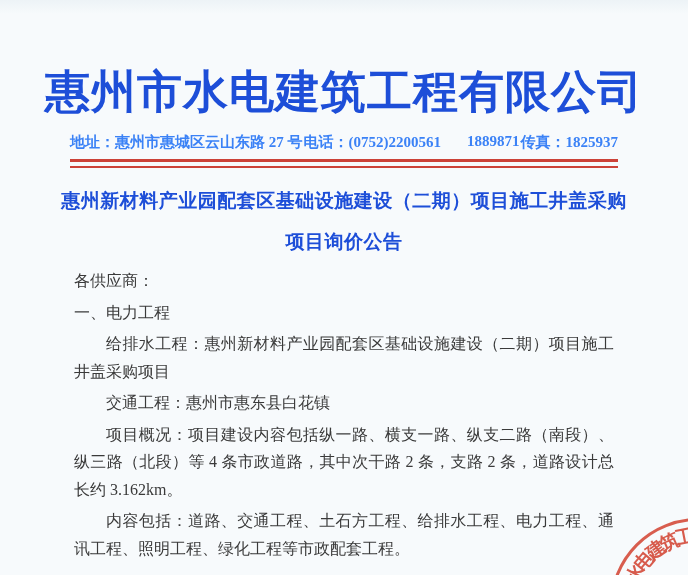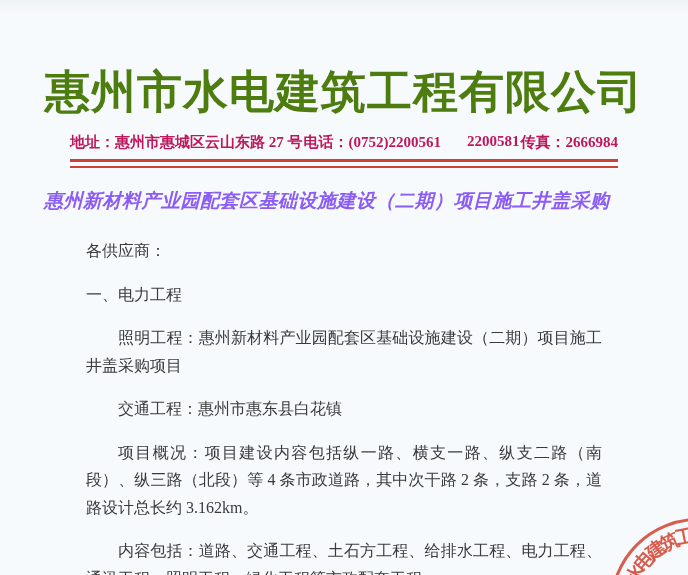--- a/index.html
+++ b/index.html
@@ -11,47 +11,46 @@
     font-family:"Liberation Serif","DejaVu Serif",serif;
     box-sizing:border-box;
   }
   
   .scan-noise {
     position:absolute; top:0; left:0; width:688px; height:14px;
     background:linear-gradient(180deg, rgba(190,210,220,0.18), rgba(190,210,220,0));
   }
   .letterhead { padding-top:64px; text-align:center; }
   .company-name {
-    font-size:45px; font-weight:bold; color:#4d7c0f;
+    font-size:45px; font-weight:bold; color:#1d4ed8;
     line-height:1.25; letter-spacing:1px; white-space:nowrap;
   }
   .contact-row {
     display:flex; justify-content:space-between; align-items:baseline;
     width:548px; margin:13px auto 0;
-    color:#be185d; font-weight:bold; font-size:15px; white-space:nowrap;
+    color:#3b82f6; font-weight:bold; font-size:15px; white-space:nowrap;
   }
   .contact-phone { display:flex; gap:26px; }
   .double-rule {
     width:548px; height:4px; margin:7px auto 0;
     border-top:3px solid #cc4238;
     border-bottom:2px solid #cc4238;
     box-sizing:content-box;
   }
   .doc-title {
-    width:600px; margin:12px auto 0; 
-    font-weight:bold; color:#8b5cf6; font-size:19px; line-height:41px;
+    width:600px; margin:12px auto 0; text-align:center;
+    font-weight:bold; color:#1d4ed8; font-size:19px; line-height:41px;
     letter-spacing:0.5px;
-    font-style:italic;
   }
   .body-text {
     width:548px; margin:5px auto 0;
     font-size:16px; color:#3a3a3a; line-height:27.5px;
     text-align:justify;
   }
-  .body-text p { margin:16px; }
+  .body-text p { margin:4px; }
   .indent { text-indent:2em; }
   
   .seal {
     position:absolute; left:610px; top:518px;
     width:176px; height:176px;
     mix-blend-mode:multiply; opacity:0.92;
   }
   .seal-ring {
     position:absolute; inset:0;
     border:3.5px solid #dd5140; border-radius:50%;
@@ -79,35 +78,36 @@
 
 <div class="page">
   <div class="scan-noise"></div>
 
   <div class="letterhead">
     <div class="company-name">惠州市水电建筑工程有限公司</div>
     <div class="contact-row">
       <span>地址：惠州市惠城区云山东路 27 号</span>
       <span class="contact-phone">
         <span>电话：(0752)2200561</span>
-        <span>2200581</span>
+        <span>1889871</span>
       </span>
-      <span>传真：2666984</span>
+      <span>传真：1825937</span>
     </div>
     <div class="double-rule"></div>
   </div>
 
   <div class="doc-title">
     <div>惠州新材料产业园配套区基础设施建设（二期）项目施工井盖采购</div>
+    <div>项目询价公告</div>
   </div>
 
   <div class="body-text">
     <p>各供应商：</p>
     <p>一、电力工程</p>
-    <p class="indent">照明工程：惠州新材料产业园配套区基础设施建设（二期）项目施工井盖采购项目</p>
+    <p class="indent">给排水工程：惠州新材料产业园配套区基础设施建设（二期）项目施工井盖采购项目</p>
     <p class="indent">交通工程：惠州市惠东县白花镇</p>
     <p class="indent">项目概况：项目建设内容包括纵一路、横支一路、纵支二路（南段）、纵三路（北段）等 4 条市政道路，其中次干路 2 条，支路 2 条，道路设计总长约 3.162km。</p>
     <p class="indent">内容包括：道路、交通工程、土石方工程、给排水工程、电力工程、通讯工程、照明工程、绿化工程等市政配套工程。</p>
   </div>
 
   <div class="seal">
     <div class="seal-ring"></div>
     <span class="seal-char c0">水</span>
     <span class="seal-char c1">电</span>
     <span class="seal-char c2">建</span>

